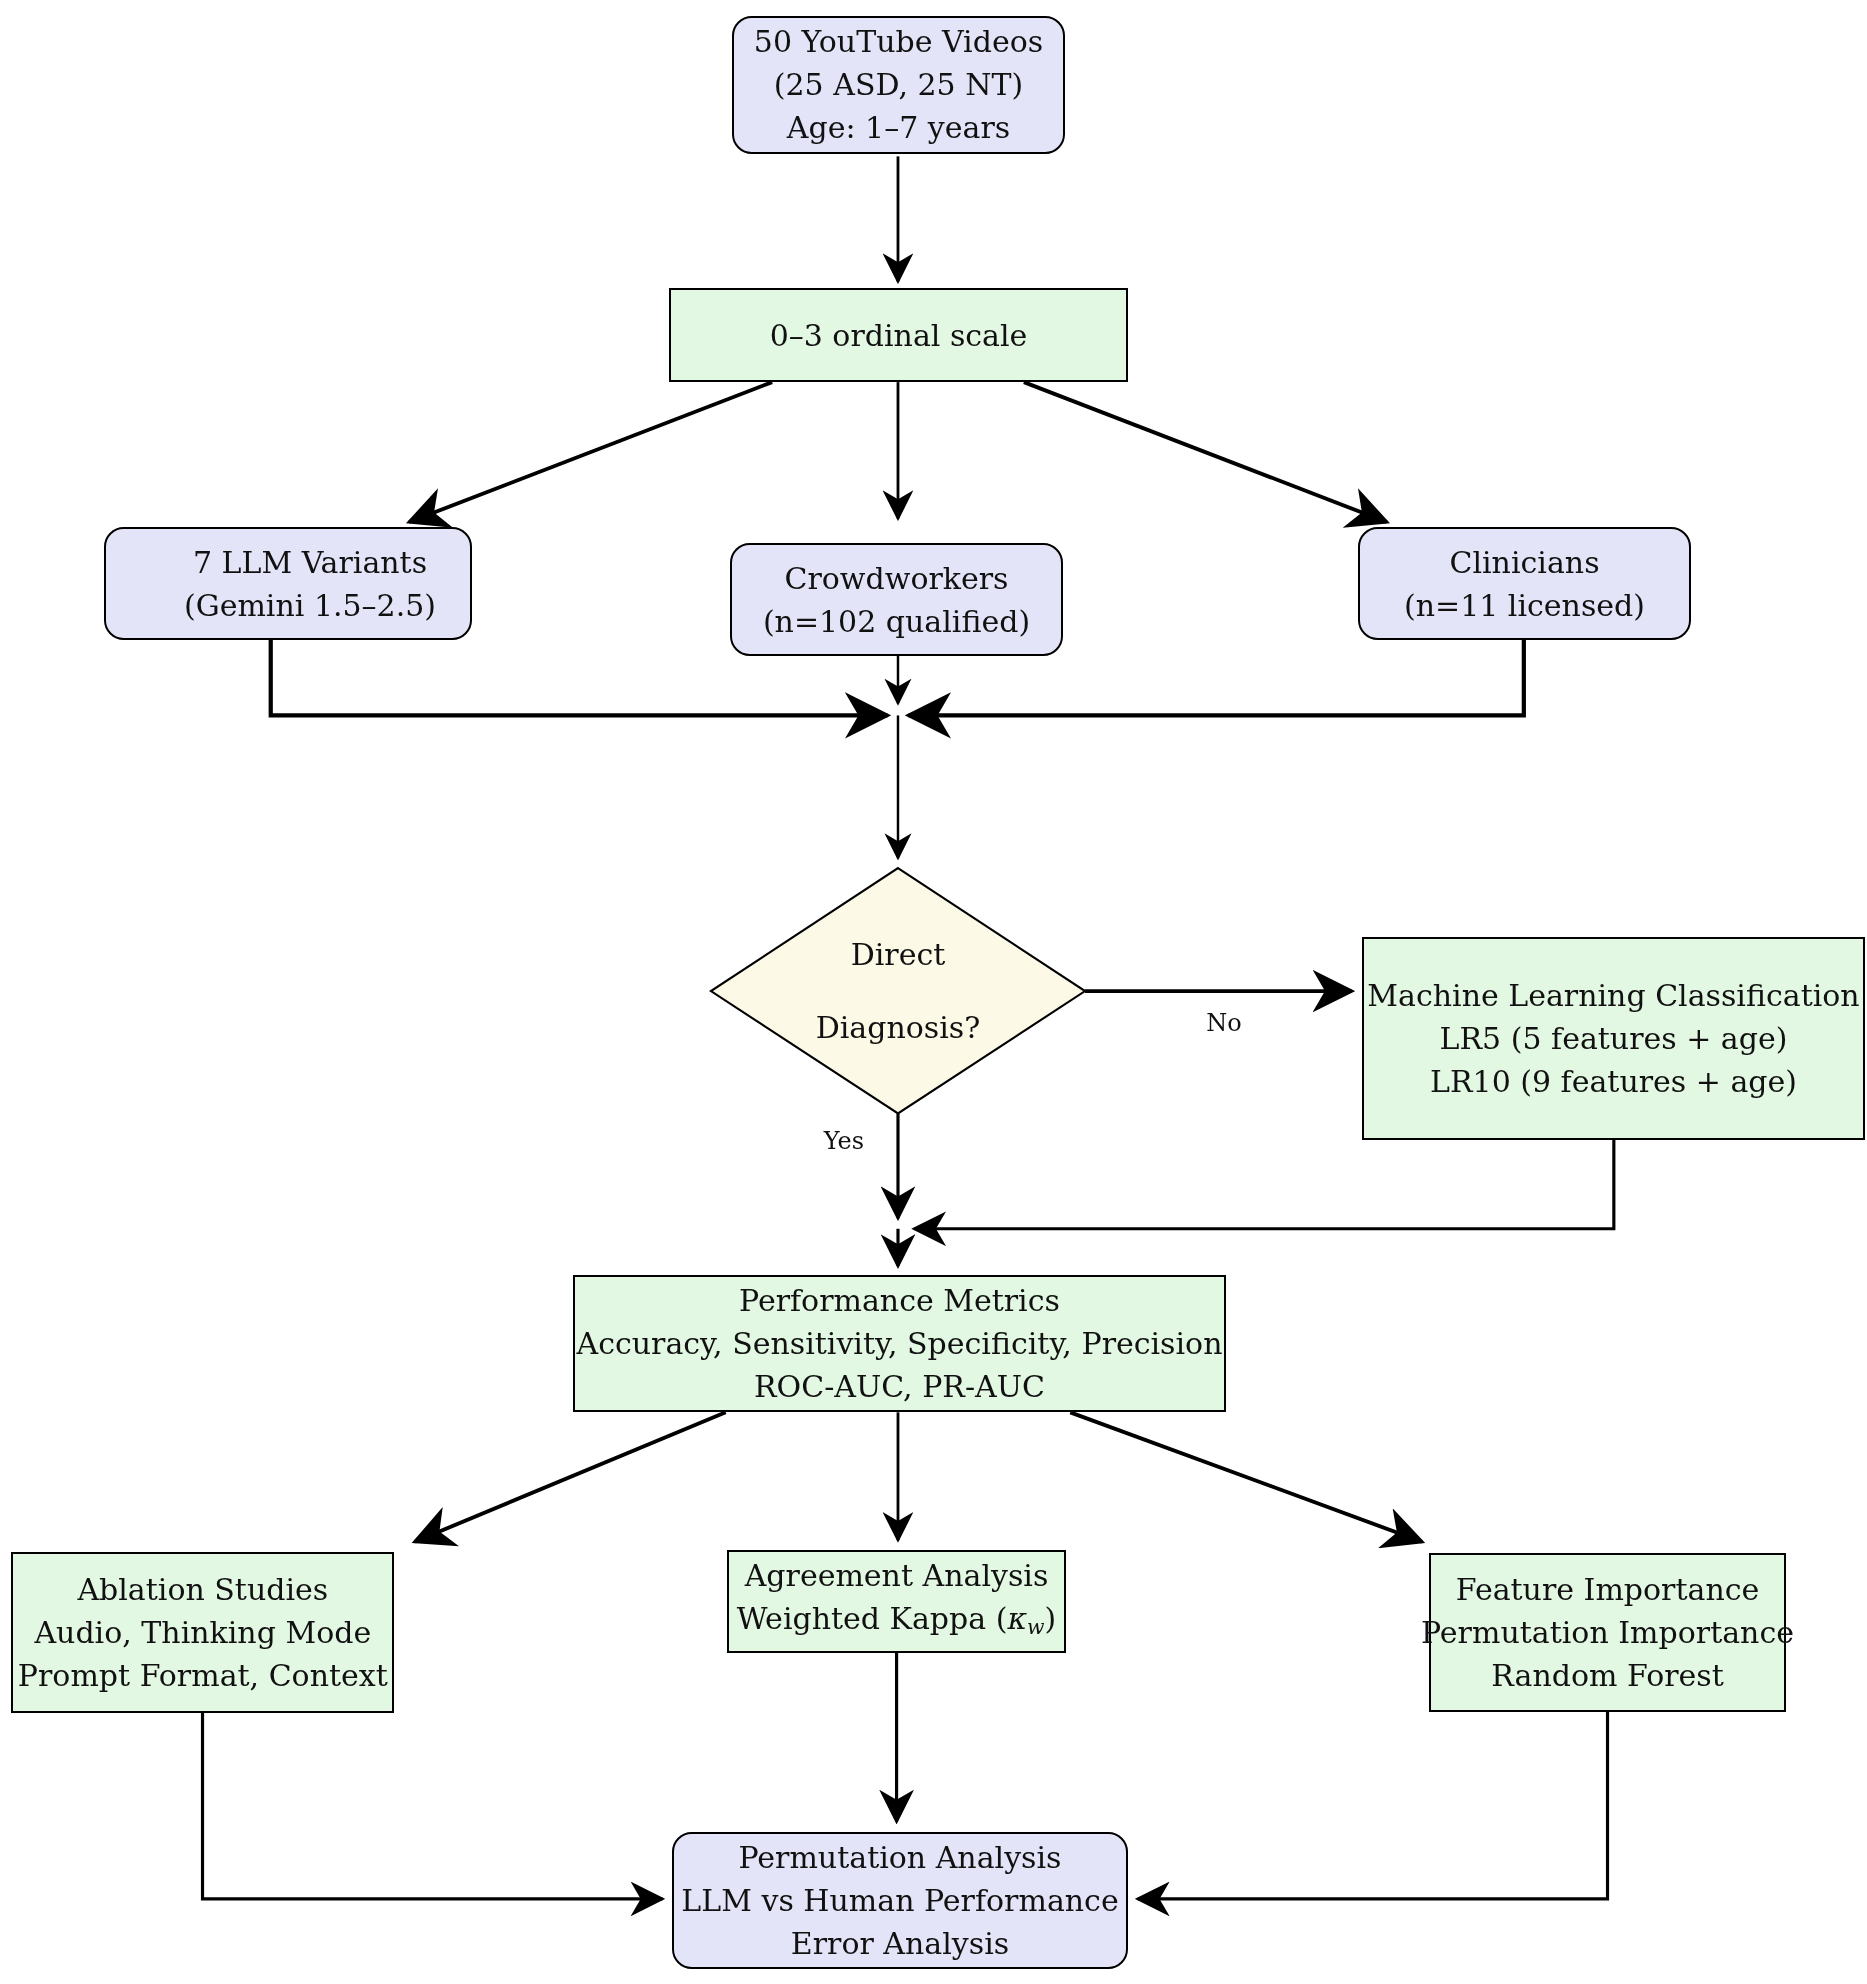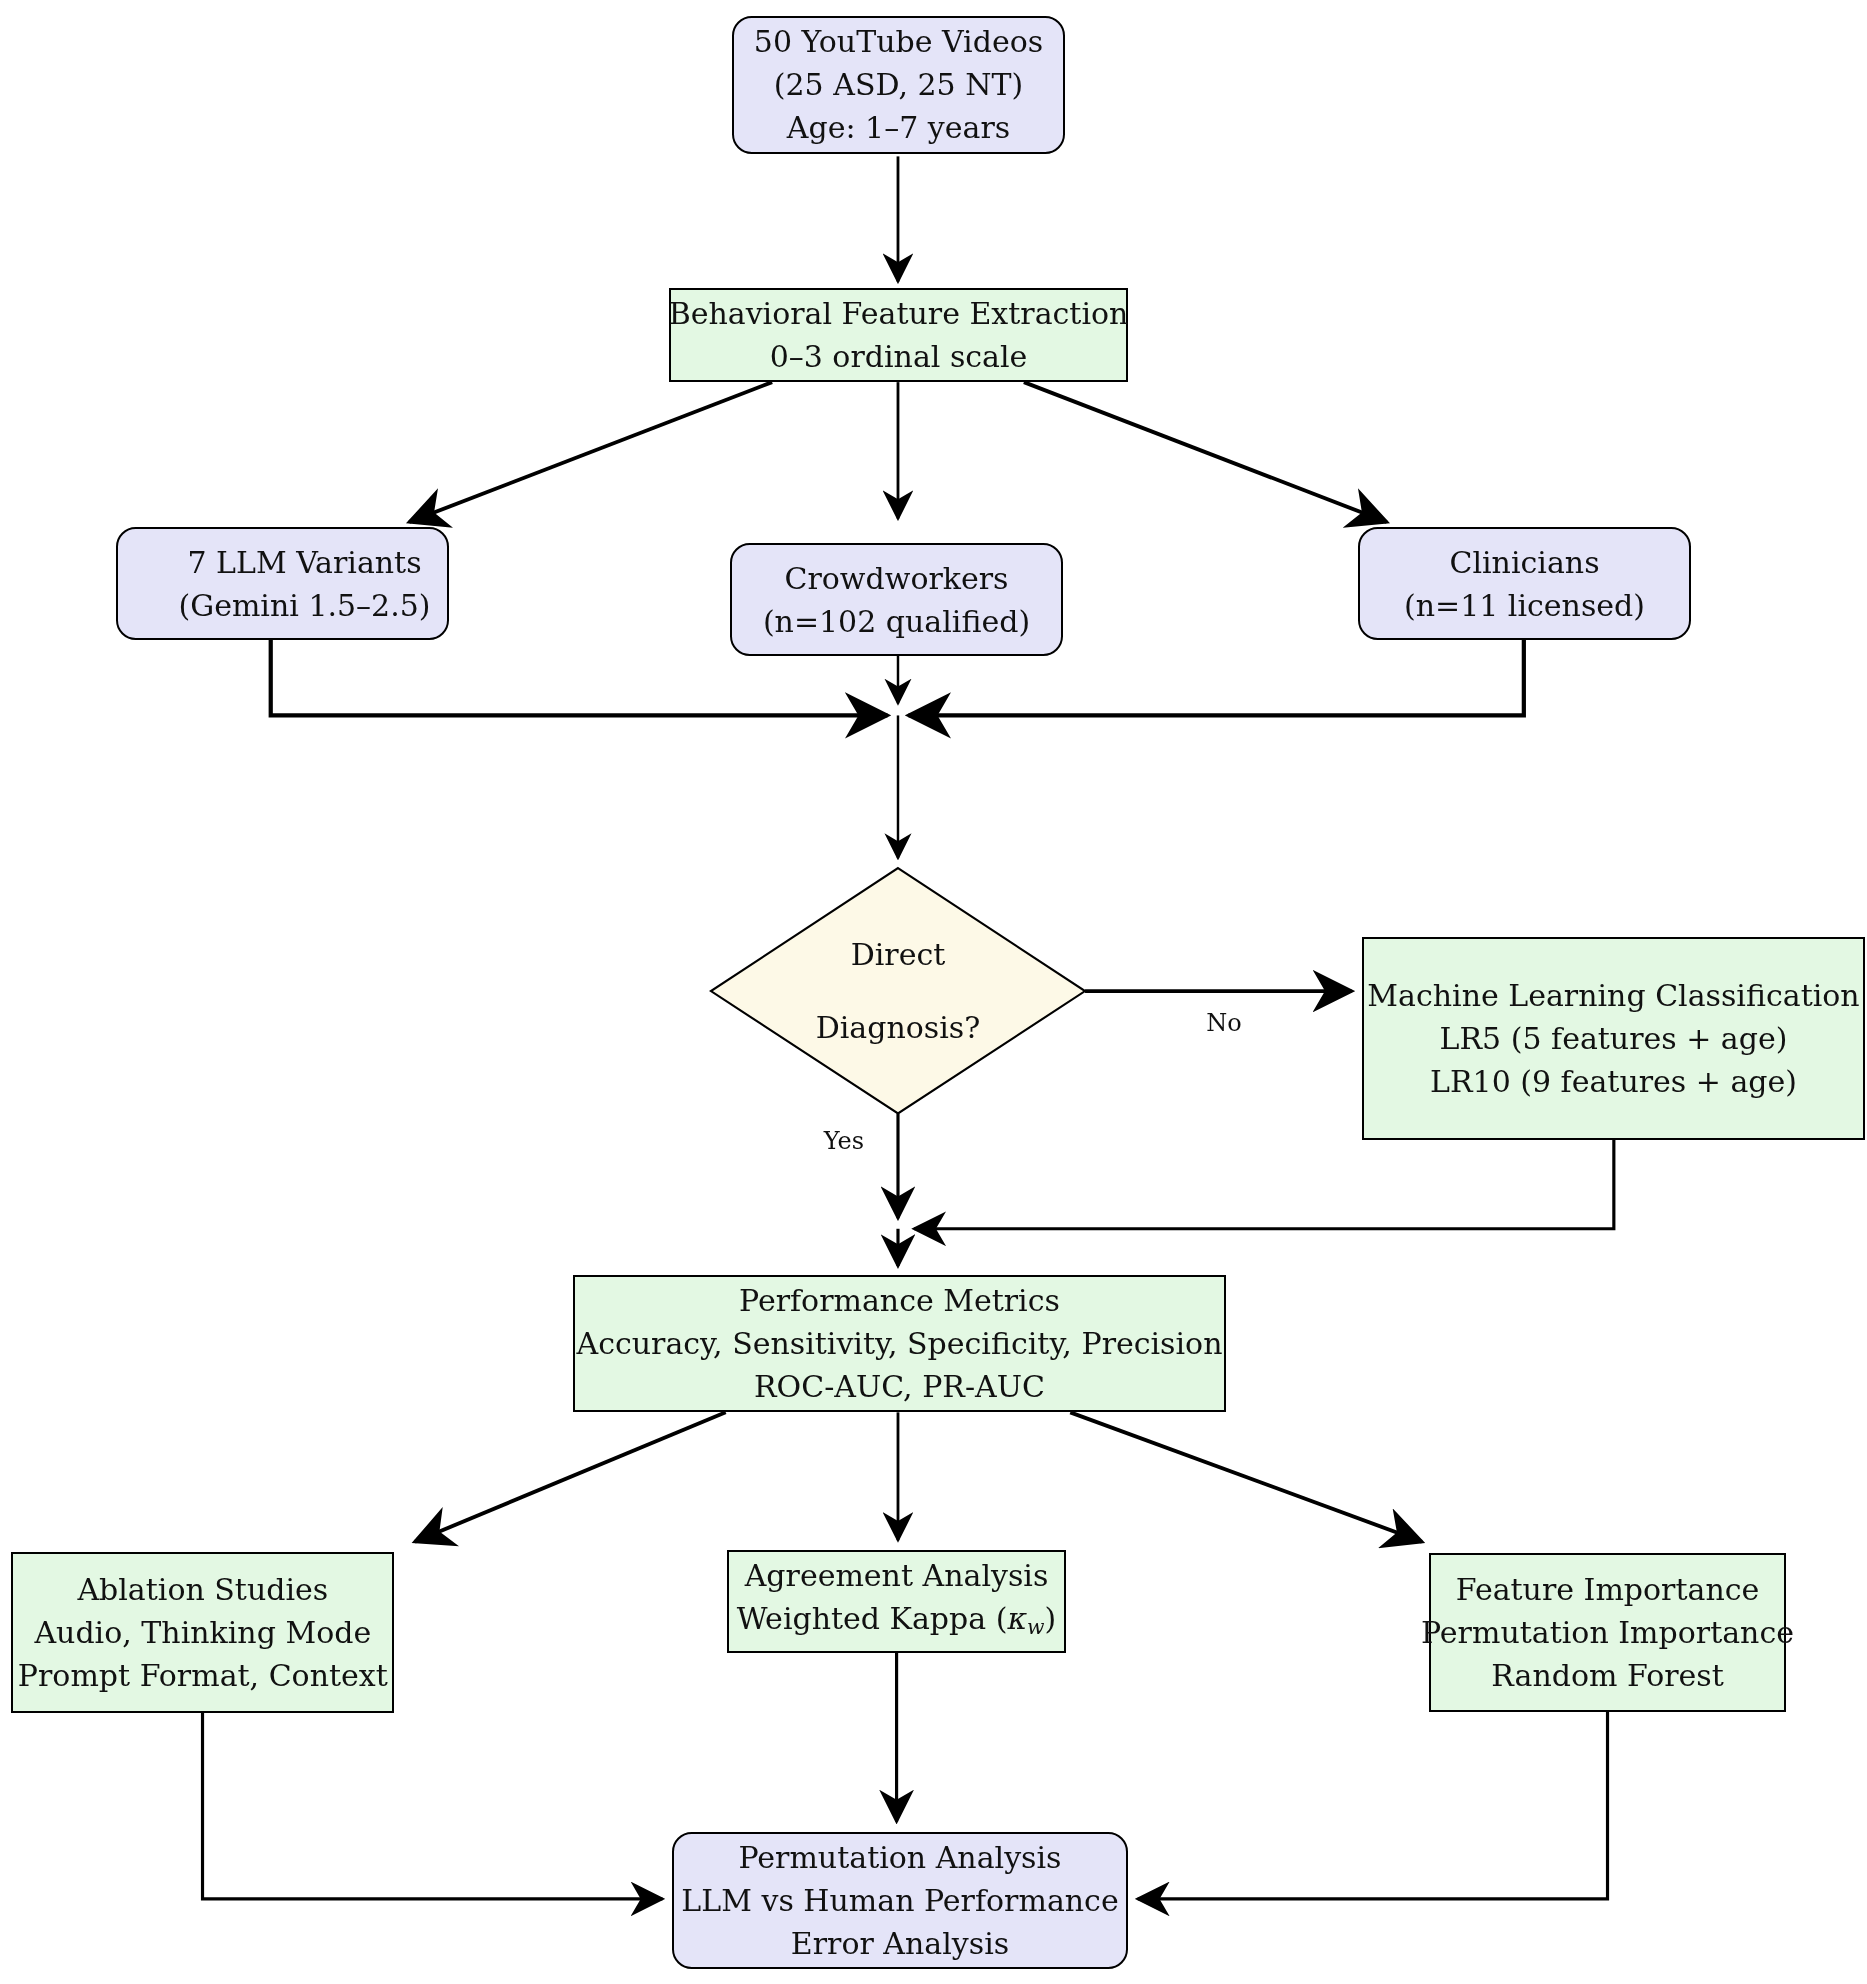--- a/index.html
+++ b/index.html
@@ -85,25 +85,24 @@
     <polygon points="1277,1234 1543,1409 1277,1583 1011,1409" style="fill:var(--fill-decision);stroke:var(--line);stroke-width:3"></polygon>
   </svg>
 
   <div class="node data" style="left:732px;top:15.5px;width:333px;height:138px;">
     <span class="node-line">50 YouTube Videos</span>
     <span class="node-line">(25 ASD, 25 NT)</span>
     <span class="node-line">Age: 1–7 years</span>
   </div>
 
   <div class="node process" style="left:669px;top:288px;width:459px;height:94px;">
-    <span class="node-line">Behavioral Feature Extraction</span>
     <span class="node-line">0–3 ordinal scale</span>
   </div>
 
-  <div class="node data" style="left:116px;top:527px;width:333px;height:113px;padding-left:44px;">
+  <div class="node data" style="left:104px;top:527px;width:368px;height:113px;padding-left:44px;">
     <span class="node-line">7 LLM Variants</span>
     <span class="node-line">(Gemini 1.5–2.5)</span>
   </div>
 
   <div class="node data" style="left:730px;top:527px;width:333px;height:113px;margin-top:16px;">
     <span class="node-line">Crowdworkers</span>
     <span class="node-line">(n=102 qualified)</span>
   </div>
 
   <div class="node data" style="left:1358px;top:527px;width:333px;height:113px;">

